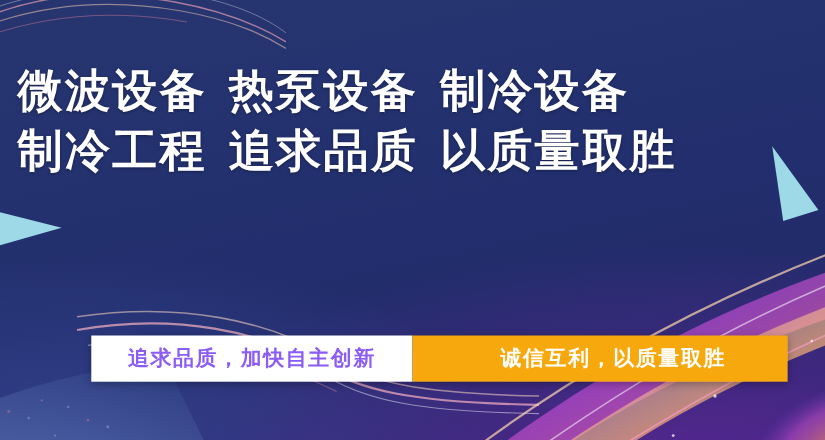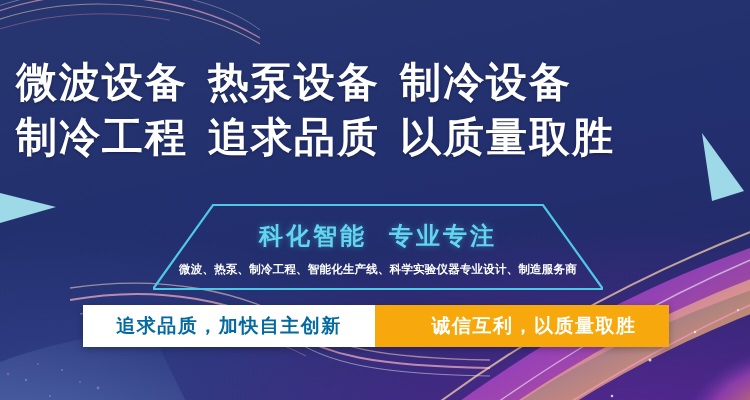--- a/index.html
+++ b/index.html
@@ -90,22 +90,22 @@
     box-shadow:0 2px 7px rgba(0,0,0,.28);
   }
   .bar {
     display:flex; align-items:center; justify-content:center;
     font-family:"DejaVu Sans", sans-serif;
     font-weight:bold;
     font-size:19px;
     letter-spacing:1.5px;
     white-space:nowrap;
   }
-  .bar-left  { width:292px; background:#ffffff; color:#0369a1; }
-  .bar-right { width:294px; background:#f7a80d; color:#ffffff;padding-left:24px; }
+  .bar-left  { width:292px; background:#ffffff; color:#8b5cf6; }
+  .bar-right { width:341px; background:#f7a80d; color:#ffffff;padding-left:24px; }
 </style>
 </head>
 <body>
 
 <div id="banner">
 
   <svg class="streak top-streaks" viewBox="0 0 300 90" preserveAspectRatio="none">
     <path d="M-10,46 C60,10 120,2 200,16 C250,25 280,40 300,52" fill="none" stroke="#f3a6b8" stroke-width="1.3" opacity=".75"></path>
     <path d="M-10,54 C55,20 125,10 205,24 C255,33 282,47 300,58" fill="none" stroke="#ffd0b6" stroke-width="1.1" opacity=".6"></path>
     <path d="M-10,38 C70,4 130,-4 205,8 C252,16 282,30 300,44" fill="none" stroke="#ffffff" stroke-width="0.8" opacity=".45"></path>
@@ -185,28 +185,19 @@
 
   <div class="headline">
     <span class="l1">
       <span>微波设备</span><span class="gap"></span><span>热泵设备</span><span class="gap"></span><span>制冷设备</span>
     </span>
     <span class="l2">
       <span>制冷工程</span><span class="gap"></span><span>追求品质</span><span class="gap"></span><span>以质量取胜</span>
     </span>
   </div>
 
-  <div class="trap-wrap">
-    <svg class="trap-svg" viewBox="0 0 450 88" preserveAspectRatio="none">
-      <polygon points="60,2 390,2 450,86 0,86" fill="none" stroke="#4fc8e8" stroke-width="2.2"></polygon>
-    </svg>
-    <div class="slogan">
-      <span>科化智能</span><span class="gap"></span><span>专业专注</span>
-    </div>
-    <div class="subline">微波、热泵、制冷工程、智能化生产线、科学实验仪器专业设计、制造服务商</div>
-  </div>
 
   <div class="bars">
     <div class="bar bar-left">追求品质，加快自主创新</div>
     <div class="bar bar-right">诚信互利，以质量取胜</div>
   </div>
 
 </div>
 
 </body></html>

